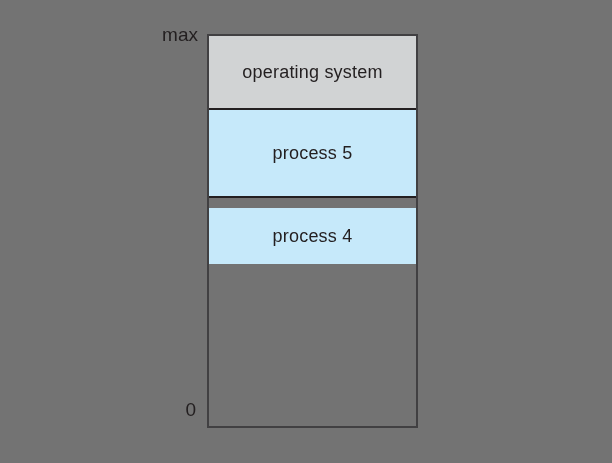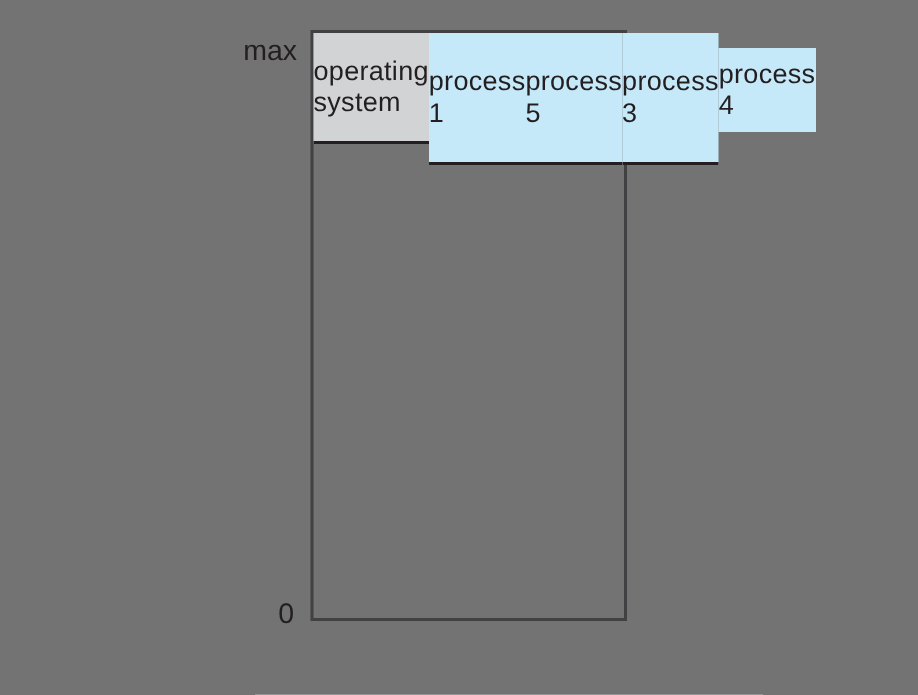--- a/index.html
+++ b/index.html
@@ -10,26 +10,27 @@
     position: relative;
     width: 612px;
     height: 463px;
     background: #737373;
     font-family: "Liberation Sans", "DejaVu Sans", sans-serif;
     overflow: hidden;
   }
   .membox {
     position: absolute;
     left: 207px;
-    top: 20px;
+    top: 34px;
     width: 211px;
     height: 394px;
     border: 2px solid #414042;
     box-sizing: border-box;
     display: flex;
+    flex-direction: column;
   }
   .seg {
     box-sizing: border-box;
     border-bottom: 2px solid #231f20;
     display: flex;
     align-items: center;
     justify-content: center;
   }
   .seg:last-child {
     border-bottom: none;
@@ -64,30 +65,24 @@
   <div class="axis-label max">max</div>
 
   <div class="axis-label zero">0</div>
 
   <div class="membox">
 
     <div class="seg" style="background: rgb(209, 211, 212); height: 74px;">
       <span class="seg-label">operating system</span>
     </div>
 
-    <div class="seg" style="background: rgb(198, 233, 250); height: 88px;">
-      <span class="seg-label">process 1</span>
-    </div>
 
     <div class="seg" style="background: rgb(198, 233, 250); height: 88px;">
       <span class="seg-label">process 5</span>
     </div>
 
-    <div class="seg" style="background: rgb(198, 233, 250); height: 88px;">
-      <span class="seg-label">process 3</span>
-    </div>
 
     <div class="seg" style="background: rgb(198, 233, 250); height: 56px; margin-top: 10px;">
       <span class="seg-label">process 4</span>
     </div>
 
   </div>
 </div>
 
 </body></html>

